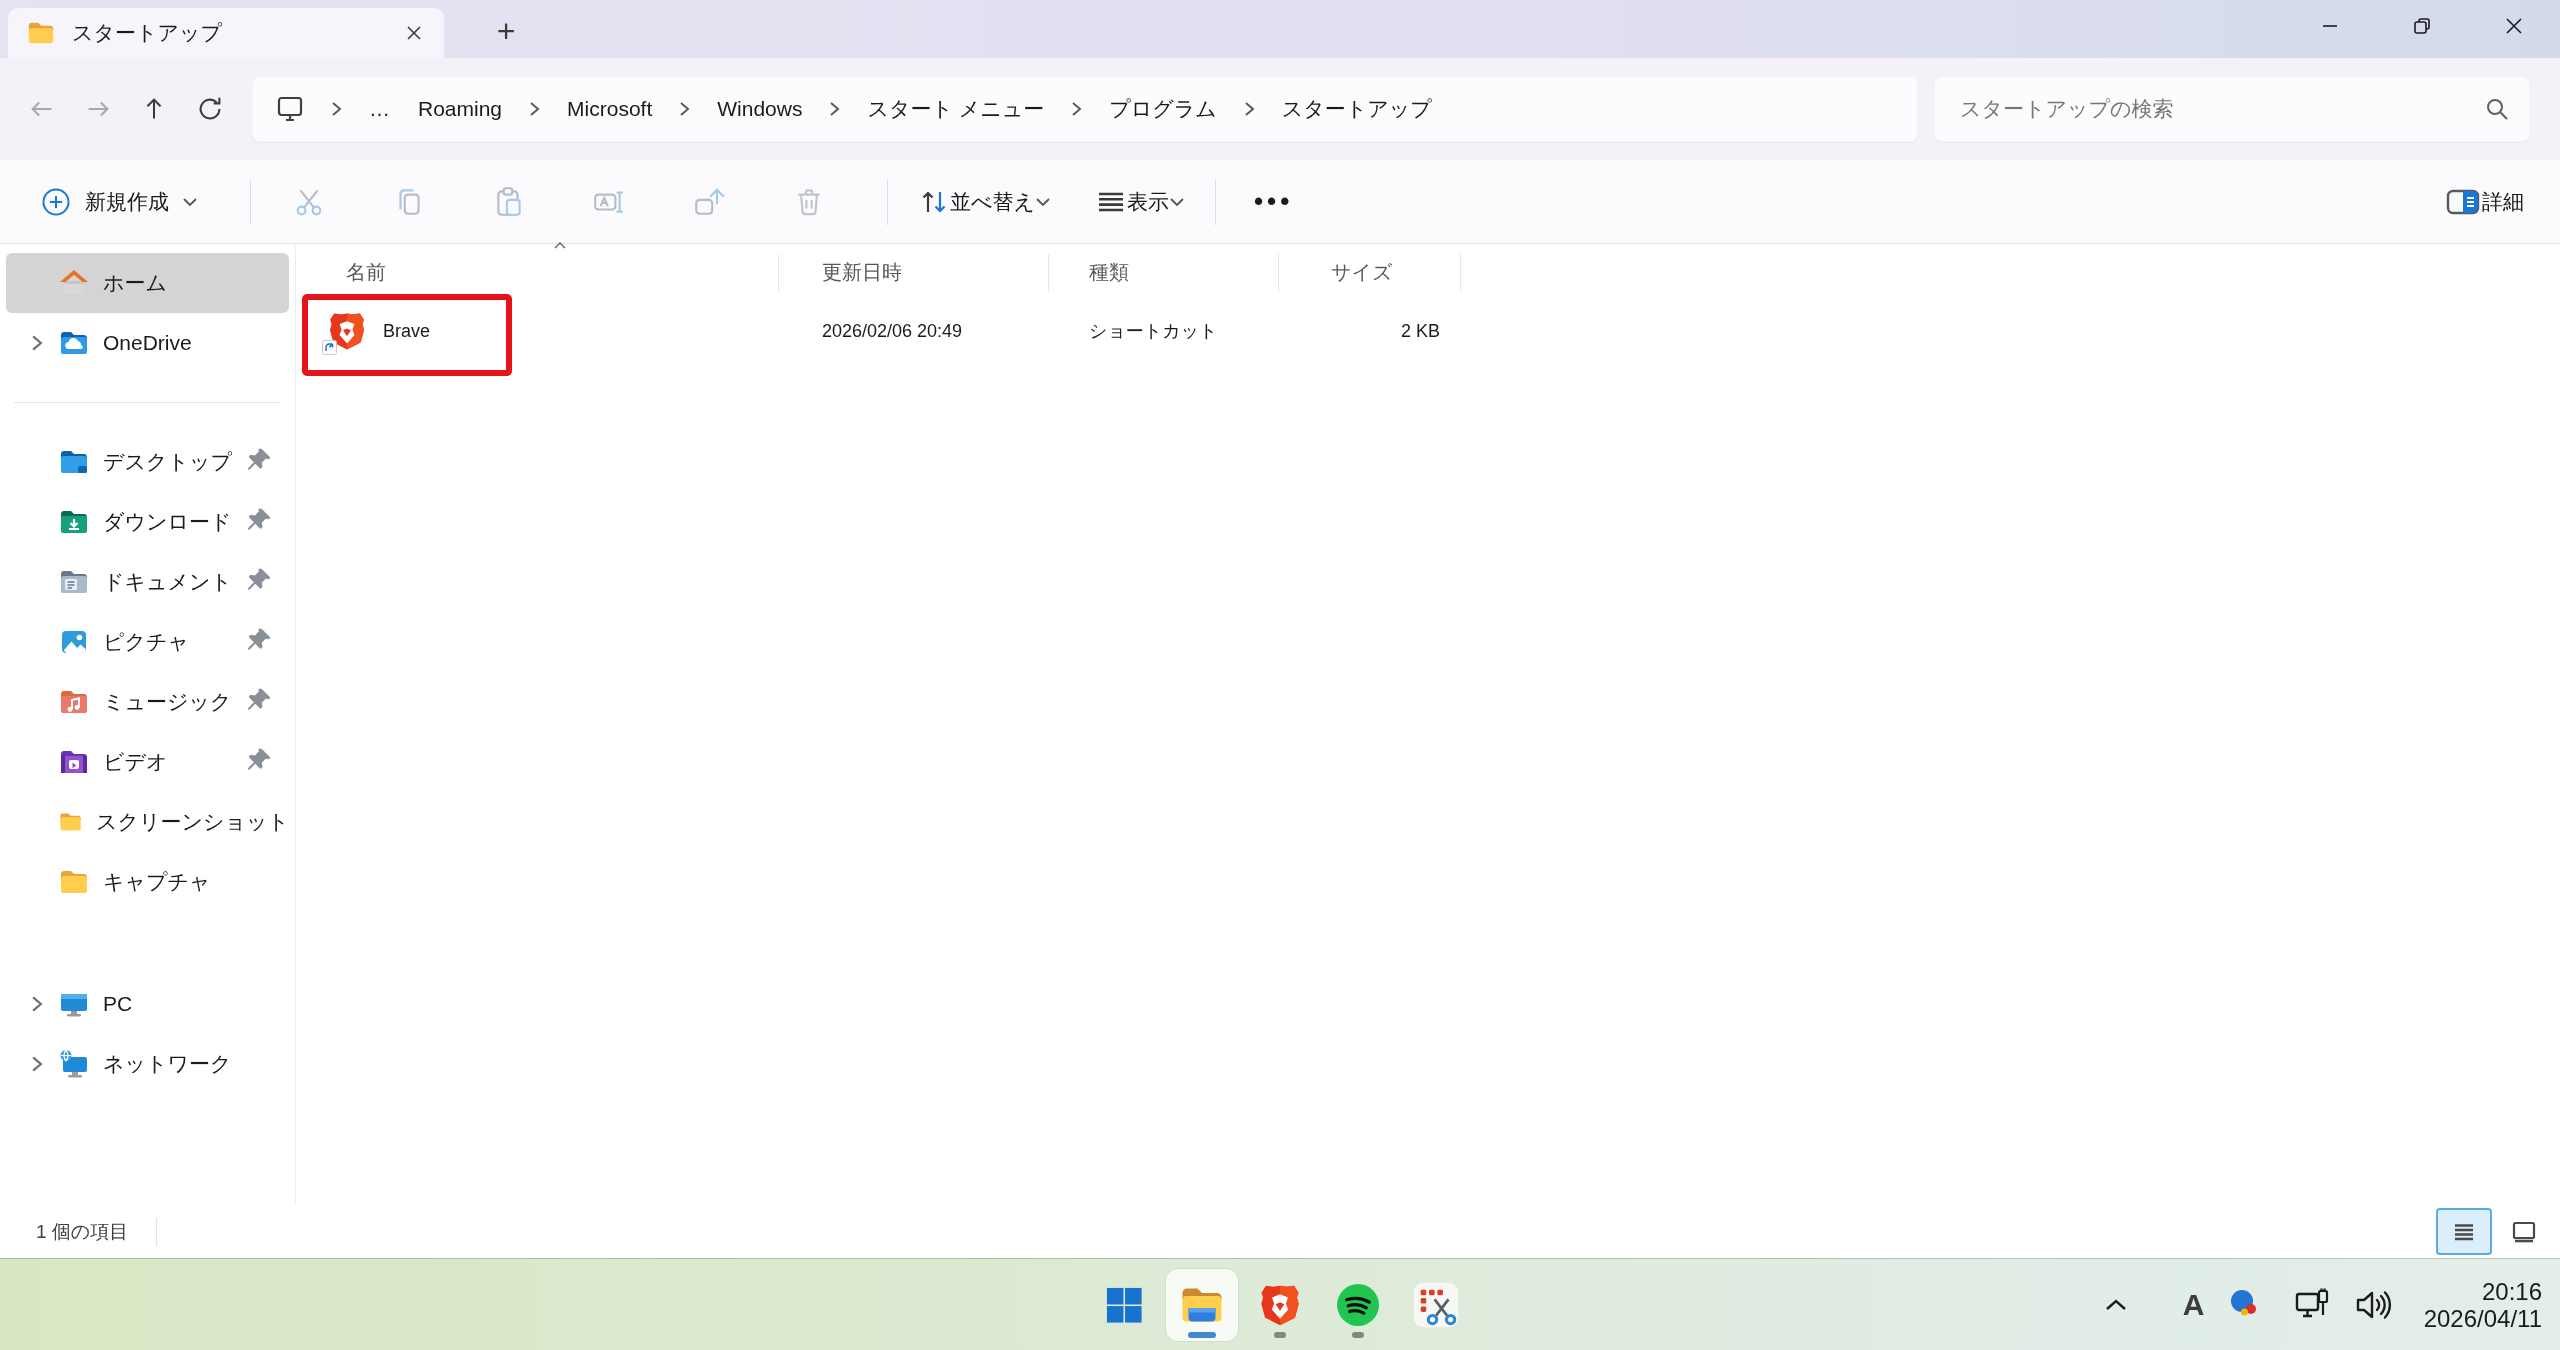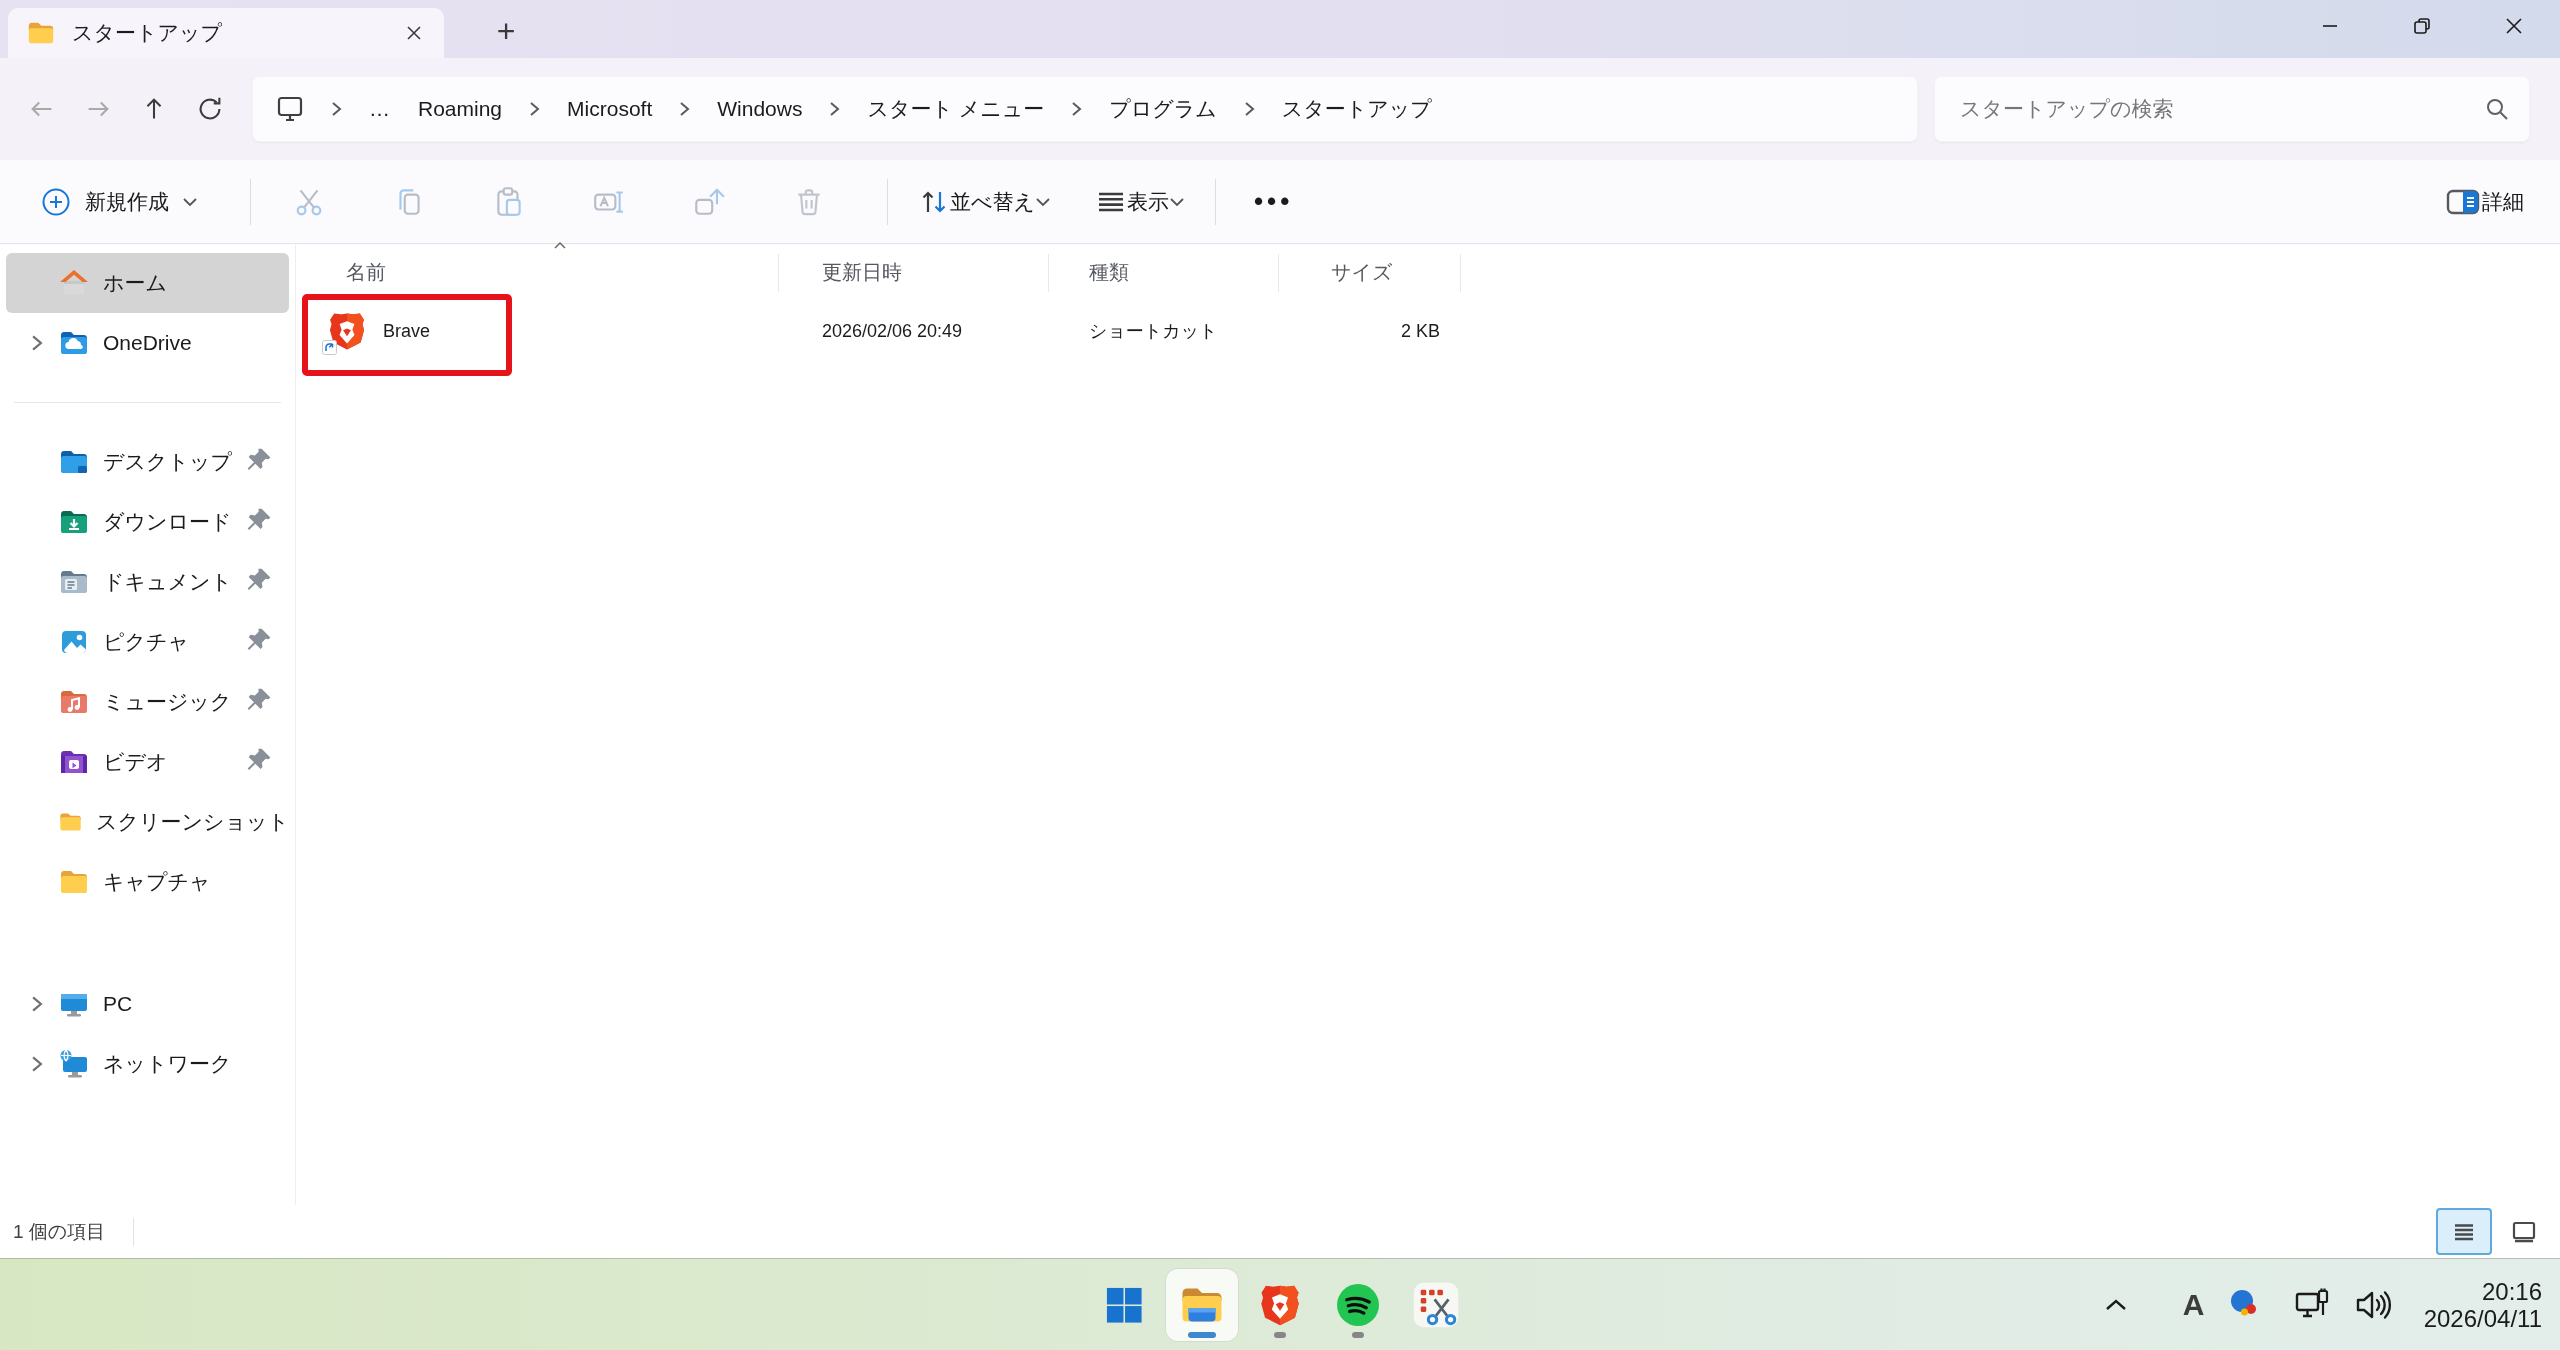--- a/index.html
+++ b/index.html
@@ -63,21 +63,21 @@
   .filerow{position:absolute;top:55px;left:0;right:0;height:62px;font-size:18px}
   .cell-name{position:absolute;left:30px;top:0;height:62px;display:flex;align-items:center;gap:15px}
   .file-ico{position:relative;width:42px;height:42px}
   .sc-arrow{position:absolute;left:-4px;bottom:-3px}
   .cell-date{position:absolute;left:526px;line-height:62px;color:#1b1b1b}
   .cell-type{position:absolute;left:793px;line-height:62px}
   .cell-size{position:absolute;left:954px;width:190px;text-align:right;line-height:62px}
   .red-rect{position:absolute;left:6px;top:-6px;width:198px;height:70px;border:6px solid #E6141A;border-radius:5px;z-index:3}
   
   .statusbar{position:absolute;left:0;right:0;bottom:0;height:53px;background:#fff;display:flex;align-items:center}
-  .status-text{margin-left:13px;font-size:19px;color:#3f3f3f;white-space:nowrap}
+  .status-text{margin-left:36px;font-size:19px;color:#3f3f3f;white-space:nowrap}
   .status-div{width:1px;height:28px;background:#E2E2E2;margin-left:28px}
   .view-toggles{margin-left:auto;margin-right:8px;display:flex;align-items:center;gap:4px}
   .vt{width:56px;height:47px;border-radius:4px;display:flex;align-items:center;justify-content:center;box-sizing:border-box}
   .vt.active{background:#DBEEFB;border:2px solid #5FA9DC}
   
   .taskbar{position:absolute;left:0;right:0;top:1258px;bottom:0;
     background:linear-gradient(90deg,#D8E7C3 0%,#DBE9CE 30%,#DEEBDA 55%,#E0ECE4 75%,#E3EEEB 100%);
     border-top:1px solid rgba(110,130,100,.4)}
   .tb-center{position:absolute;left:50%;top:0;height:100%;transform:translateX(-50%);display:flex;align-items:center;gap:6px}
   .tb-item{position:relative;width:72px;height:72px;display:flex;align-items:center;justify-content:center;border-radius:10px}

